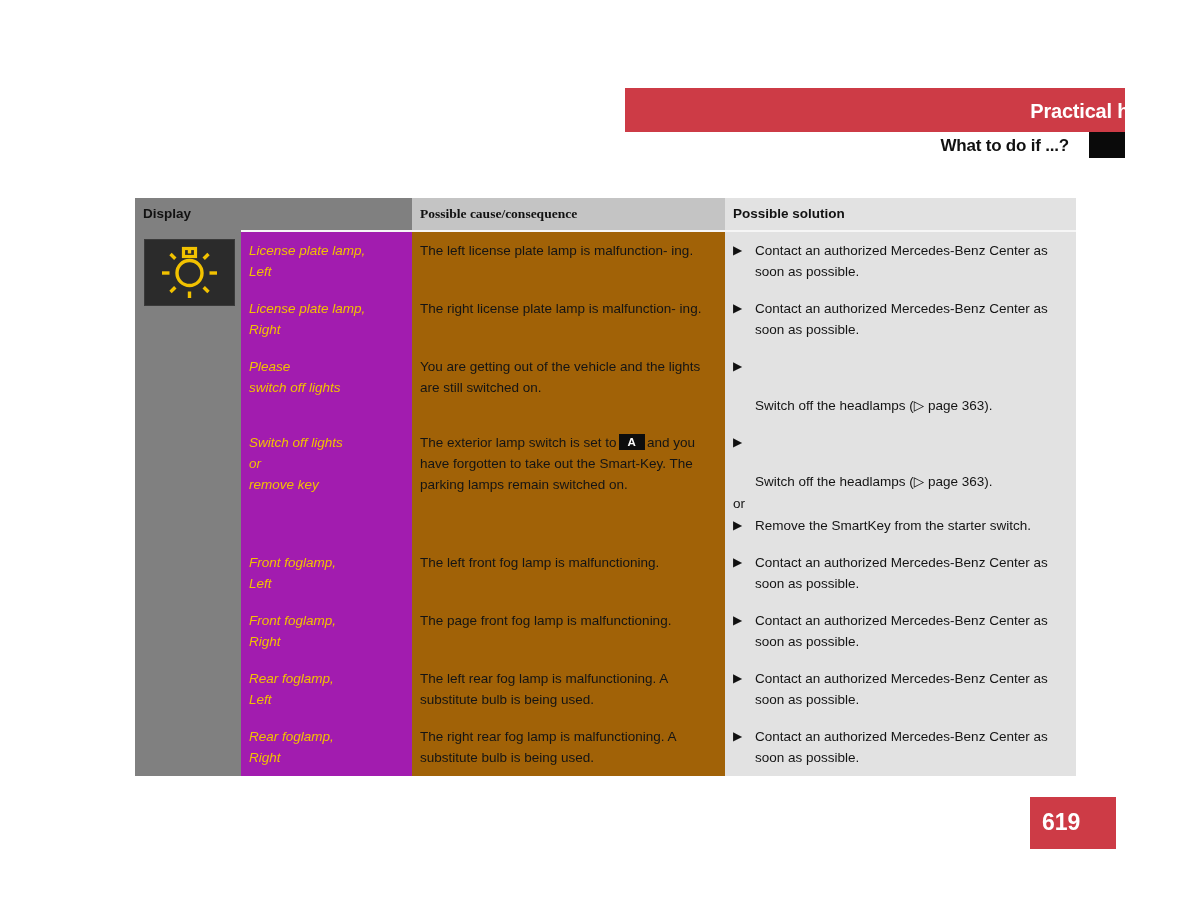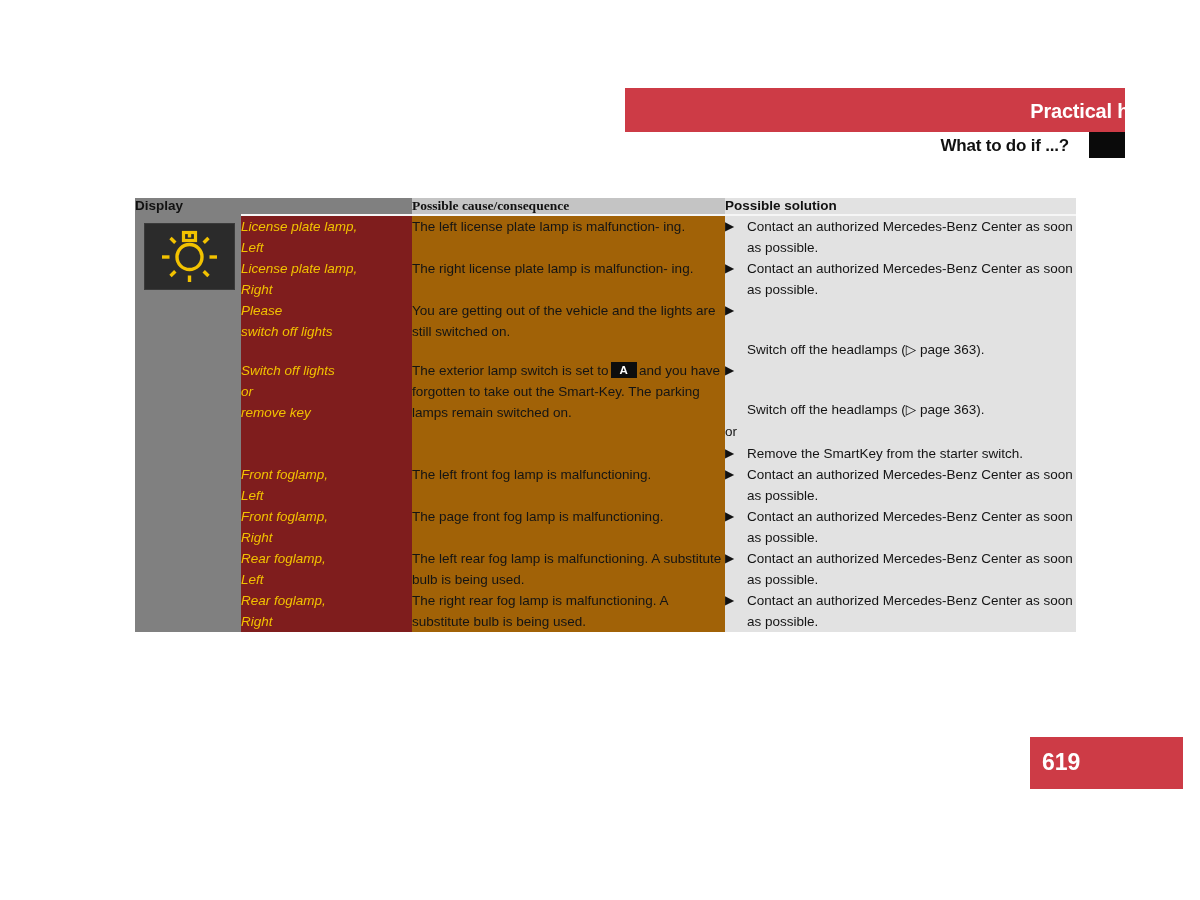--- a/index.html
+++ b/index.html
@@ -76,21 +76,21 @@
     top: 198px;
     width: 941px;
   }
   table.hints {
     border-collapse: collapse;
     width: 941px;
     table-layout: fixed;
   }
   table.hints td, table.hints th {
     vertical-align: top;
-    padding: 0;
+    padding: 8px;
     border: 0;
   }
 
   
   col.c-icon  { width: 106px; }
   col.c-disp  { width: 171px; }
   col.c-cause { width: 313px; }
   col.c-sol   { width: 351px; }
 
   
@@ -106,21 +106,21 @@
   .th-disp   { background: #808080; }
   .th-cause  { background: #c4c4c4; font-family: Liberation Serif, serif; }
   .th-sol    { background: #e2e2e2; }
 
   
   .cell-icon {
     background: #808080;
     position: relative;
   }
   .cell-disp {
-    background: #7f1d1d;
+    background: #a21caf;
     padding: 8px 10px 9px 10px;
     font-size: 13.5px;
     font-style: italic;
     color: #f2c200;
     line-height: 21px;
     border-top: 2px solid #f2f2f2;
     margin-top: 24px;
   }
   .cell-cause {
     background: #a16207;
@@ -193,25 +193,24 @@
     background: #2b2b2b;
     border: 1px solid #3a3a3a;
     box-sizing: border-box;
   }
   .icon-tile svg { display: block; }
 
   
   .page-badge {
     position: absolute;
     left: 1030px;
-    top: 737px;
-    width: 110px;
+    top: 797px;
+    width: 86px;
     height: 52px;
     background: #cd3b46;
-    padding-left: 43px;
   }
   .page-number {
     position: absolute;
     left: 12px;
     top: 11px;
     font-size: 23px;
     font-weight: bold;
     color: #ffffff;
     letter-spacing: 0px;
     line-height: 28px;

